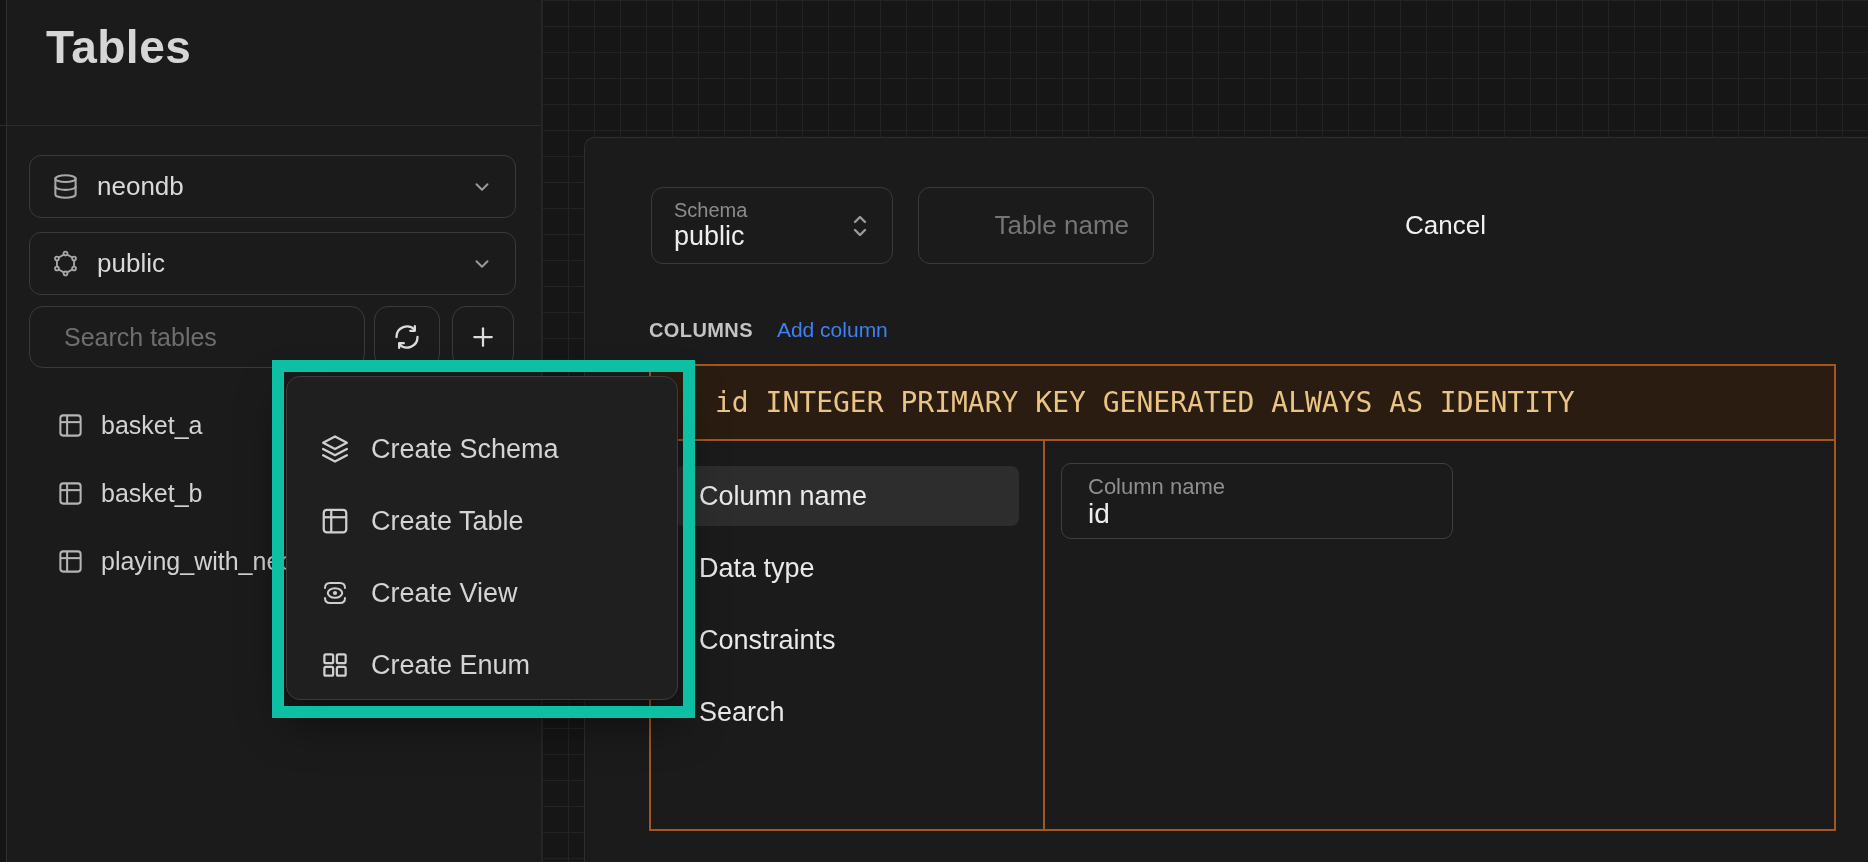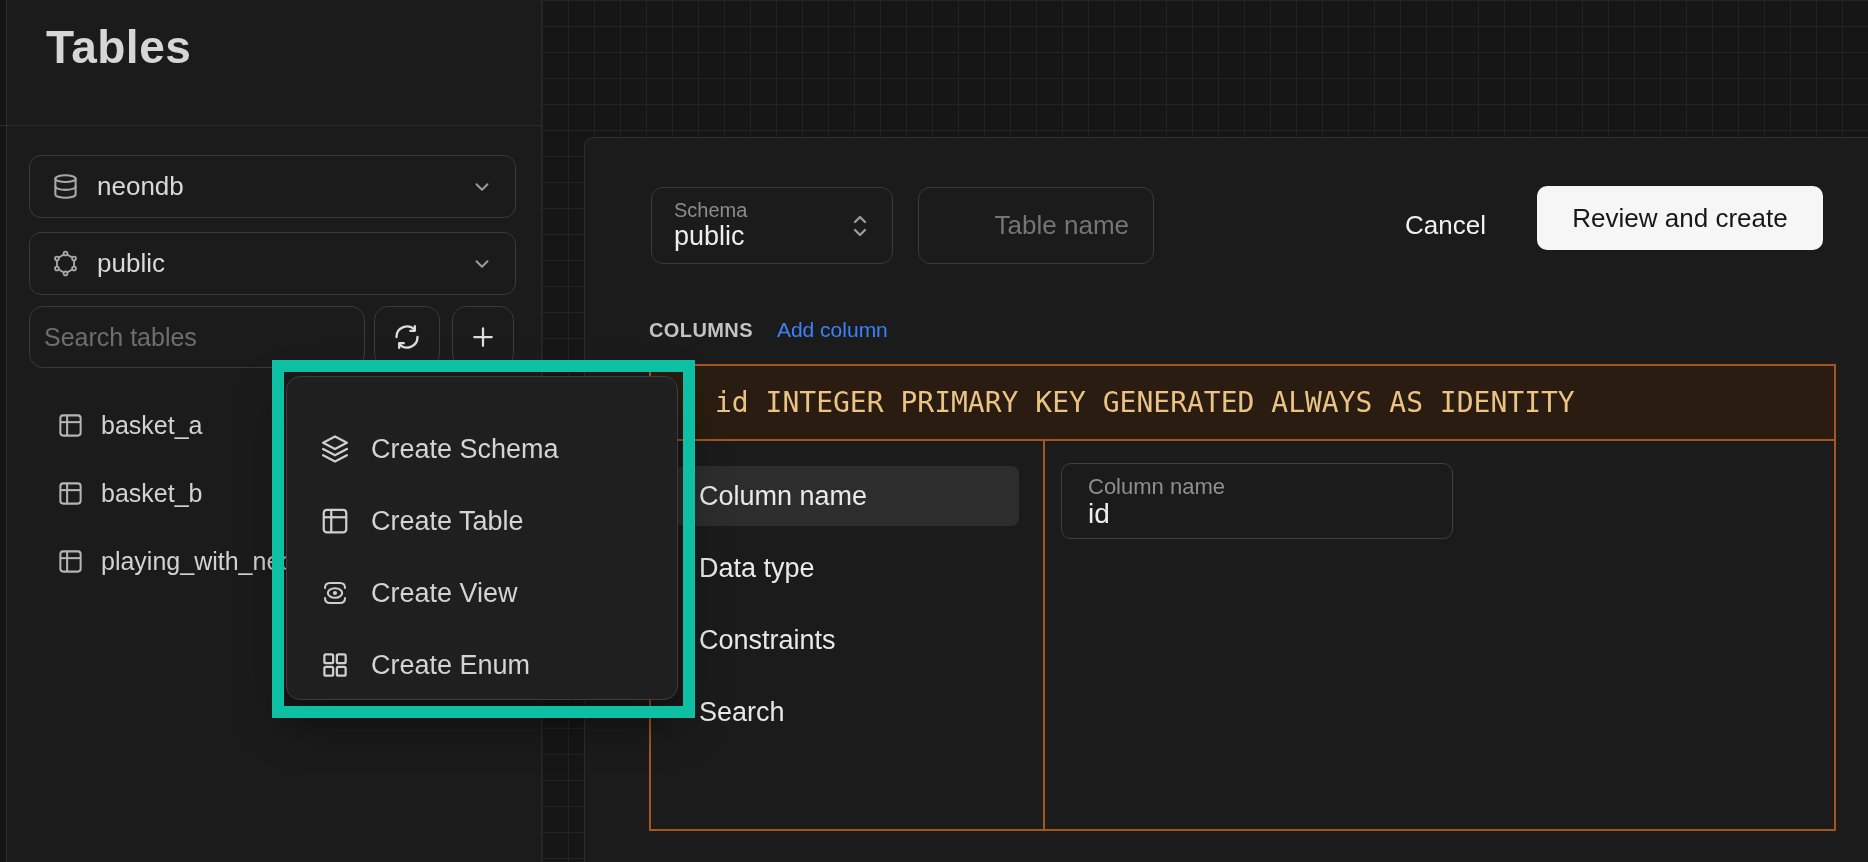--- a/index.html
+++ b/index.html
@@ -66,21 +66,21 @@
     color:#d6d6d6; letter-spacing:.5px; }
   .sidebar-divider{ position:absolute; left:0; top:125px; width:100%; height:1px; background:#2c2c2c; }
 
   .side-select{ position:absolute; left:29px; width:487px; height:63px; border:1px solid #3a3a3a;
     border-radius:12px; display:flex; align-items:center; gap:18px; padding:0 22px;
     color:#d9d9d9; font-size:26px; cursor:pointer; }
   .side-select .chev{ margin-left:auto; }
   .db-select{ top:155px; } .schema-select{ top:232px; }
 
   .search-input{ position:absolute; left:29px; top:306px; width:336px; height:62px;
-    background:transparent; border:1px solid #3a3a3a; border-radius:14px; padding:0 14px;
+    background:transparent; border:1px solid #3a3a3a; border-radius:14px; padding:0 34px;
     font-size:25px; color:#d9d9d9; font-family:inherit; outline:none; }
   .search-input::placeholder{ color:#6e6e6e; }
   .icon-btn{ position:absolute; top:306px; height:62px; background:transparent;
     border:1px solid #3a3a3a; border-radius:14px; display:flex; align-items:center;
     justify-content:center; cursor:pointer; }
   .refresh-btn{ left:374px; width:66px; }
   .plus-btn{ left:452px; width:62px; }
 
   .table-list{ position:absolute; left:0; top:391px; width:100%; }
   .table-row{ height:68px; display:flex; align-items:center; gap:17px; padding-left:57px;
@@ -117,21 +117,20 @@
             <path d="M7 18 L12 23 L17 18"></path>
         </svg>
       </span>
     </div>
 
     <div class="field tablename-field">
       <span class="placeholder">Table name</span>
     </div>
 
     <button class="cancel-btn">Cancel</button>
-    <button class="review-btn" style="background: rgb(246, 246, 246);">Review and create</button>
 
     <div class="columns-header">
       <span class="columns-title">COLUMNS</span>
       <a class="add-column" style="color: rgb(59, 130, 246);">Add column</a>
     </div>
 
     <div class="column-box" style="border-color: rgb(165, 86, 31);">
       <div class="sql-row" style="border-color: rgb(165, 86, 31); background: rgb(42, 28, 16);">
         <span class="sql-text" style="color: rgb(233, 196, 132);">id INTEGER PRIMARY KEY GENERATED ALWAYS AS IDENTITY</span>
       </div>

